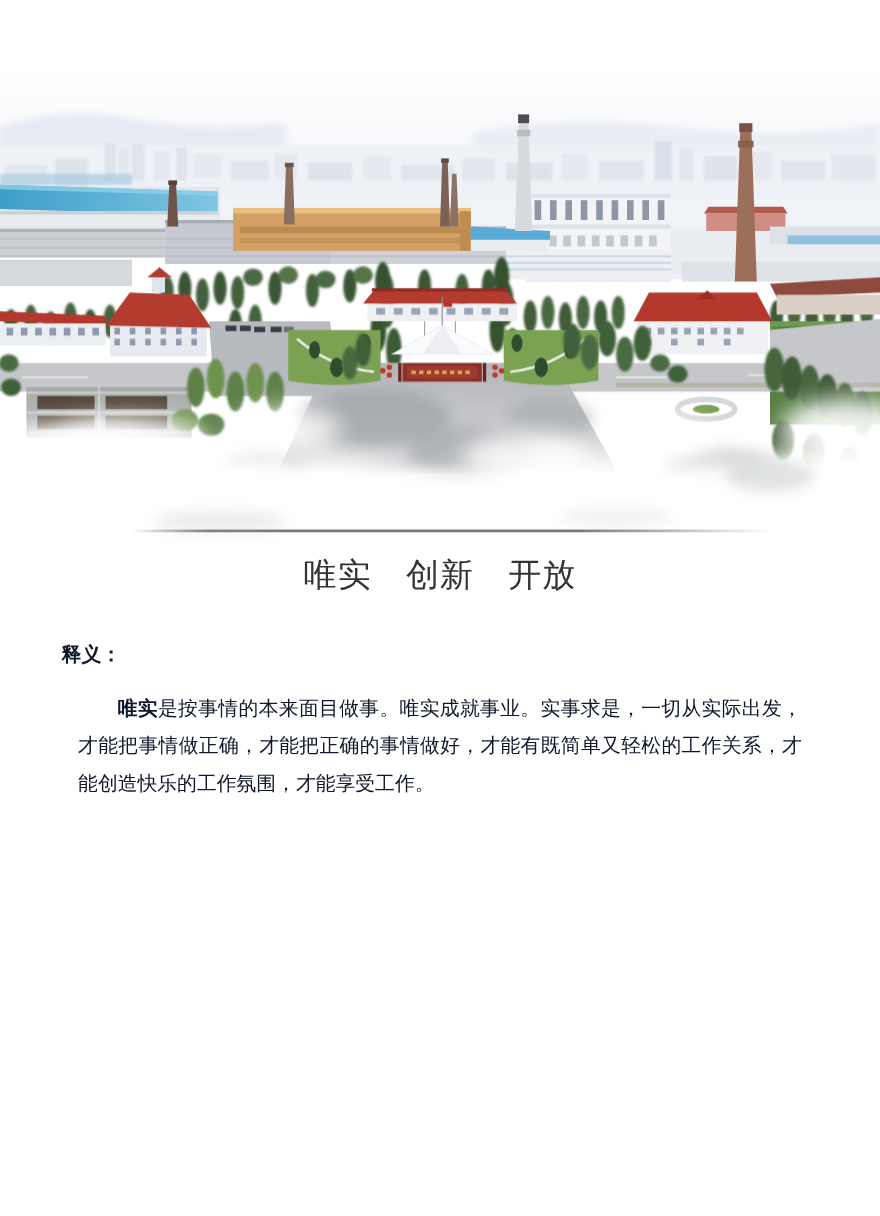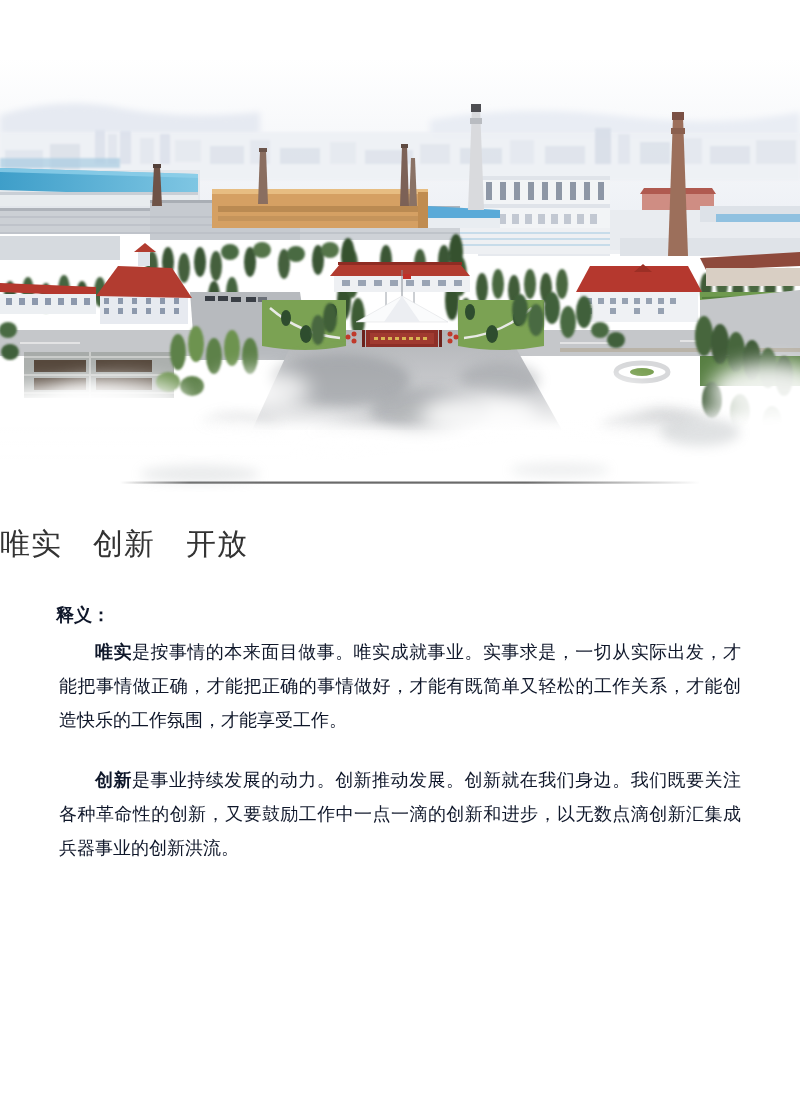--- a/index.html
+++ b/index.html
@@ -4,26 +4,26 @@
 <style>
   html,body{margin:0;padding:0;}
   body{
     width:800px;height:1105px;background:#ffffff;
     font-family:"Liberation Sans","DejaVu Sans",sans-serif;
     overflow:hidden;
   }
   .hero{position:relative;width:800px;height:492px;overflow:hidden;background:#fff;}
   .hero svg{display:block;}
   .page-title{
-    margin:32px 0 0;font-size:30px;font-weight:400;color:#333333;
-    text-align:left;line-height:40px;letter-spacing:1px;
+    margin:12px 0 0;font-size:30px;font-weight:400;color:#333333;
+    text-align:center;line-height:40px;letter-spacing:1px;
   }
   .content{width:688px;margin:34px auto 0;font-size:18px;line-height:34px;color:#0f172a;text-align:justify;}
   .def-label{font-weight:bold;}
-  .para{margin:3px;text-indent:2em;}
+  .para{margin:15px;text-indent:2em;}
   .para + .para{margin-top:26px;}
   .lead{font-weight:bold;}
 </style>
 </head>
 <body>
 
 <div class="hero">
 <svg width="800" height="492" viewBox="0 0 800 492" xmlns="http://www.w3.org/2000/svg">
   <defs>
     <linearGradient id="skyGrad" x1="0" y1="0" x2="0" y2="1">
@@ -402,14 +402,13 @@
     <ellipse cx="700" cy="432" rx="40" ry="14" fill="#9aa0a4" opacity="0.3" filter="url(#b6)"></ellipse>
   </g>
 </svg>
 </div>
 
 <h1 class="page-title">唯实　创新　开放</h1>
 
 <div class="content">
   <div class="def-label">释义：</div>
   <p class="para"><span class="lead">唯实</span><span>是按事情的本来面目做事。唯实成就事业。实事求是，一切从实际出发，才能把事情做正确，才能把正确的事情做好，才能有既简单又轻松的工作关系，才能创造快乐的工作氛围，才能享受工作。</span></p>
-  <p class="para"><span class="lead">创新</span><span>是事业持续发展的动力。创新推动发展。创新就在我们身边。我们既要关注各种革命性的创新，又要鼓励工作中一点一滴的创新和进步，以无数点滴创新汇集成兵器事业的创新洪流。</span></p>
 </div>
 
 </body></html>

